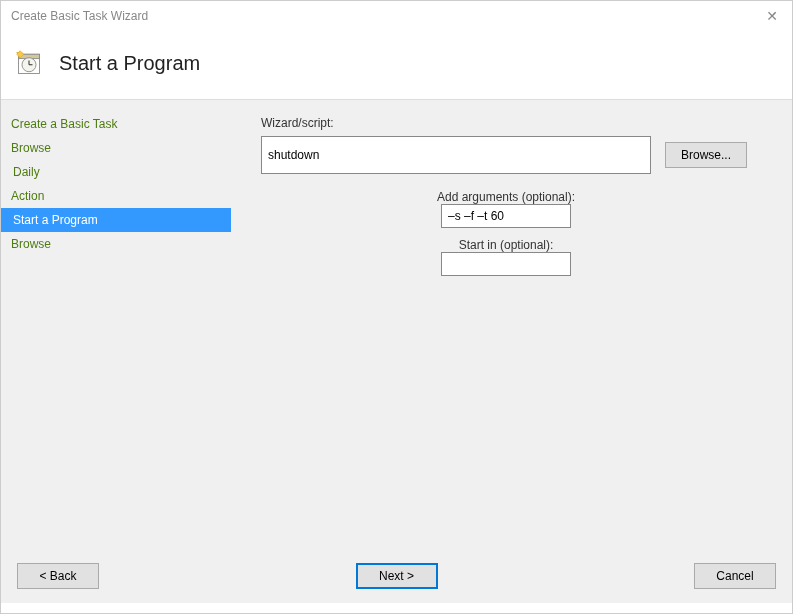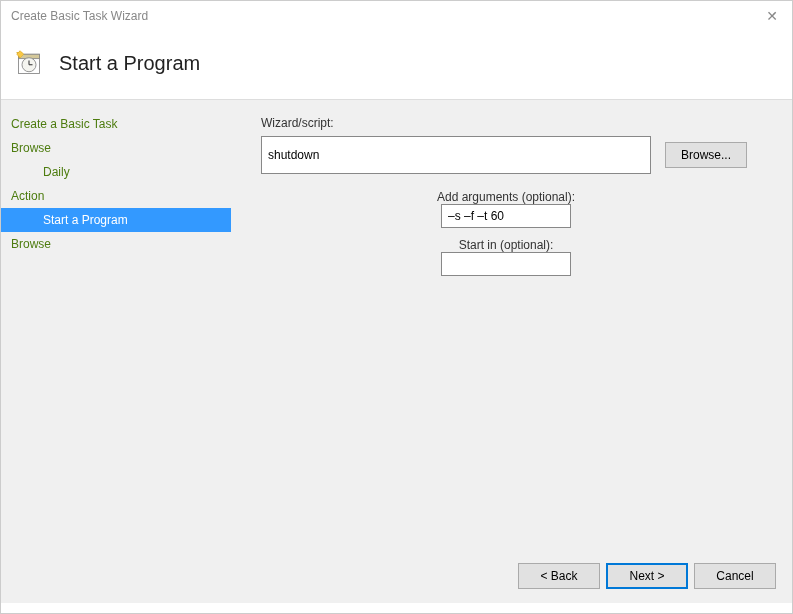--- a/index.html
+++ b/index.html
@@ -69,21 +69,21 @@
     .sidebar {
       width: 230px;
       padding-top: 12px;
     }
     .sidebar-item {
       padding: 5px 10px;
       color: #4d7c0f;
       cursor: pointer;
     }
     .sidebar-item.sub {
-      padding-left: 42px;
+      padding-left: 12px;
     }
     .sidebar-item.selected {
       background: #3399ff;
       color: #fff;
     }
     .main-panel {
       flex: 1;
       padding: 16px 16px 16px 30px;
     }
     .form-row {
@@ -129,25 +129,25 @@
       width: 130px;
       height: 24px;
       border: 1px solid #888;
       padding: 2px 6px;
       font-family: inherit;
       font-size: 12px;
       background: #fff;
     }
     .footer {
       display: flex;
-      justify-content: flex-end;
+      justify-content: space-between;
       align-items: center;
       padding: 14px 16px;
       background: #f0f0f0;
-      gap: 6px;
+      gap: 20px;
     }
     .footer-btn {
       width: 82px;
       height: 26px;
       background: #e1e1e1;
       border: 1px solid #aaa;
       font-family: inherit;
       font-size: 12px;
       cursor: pointer;
     }

